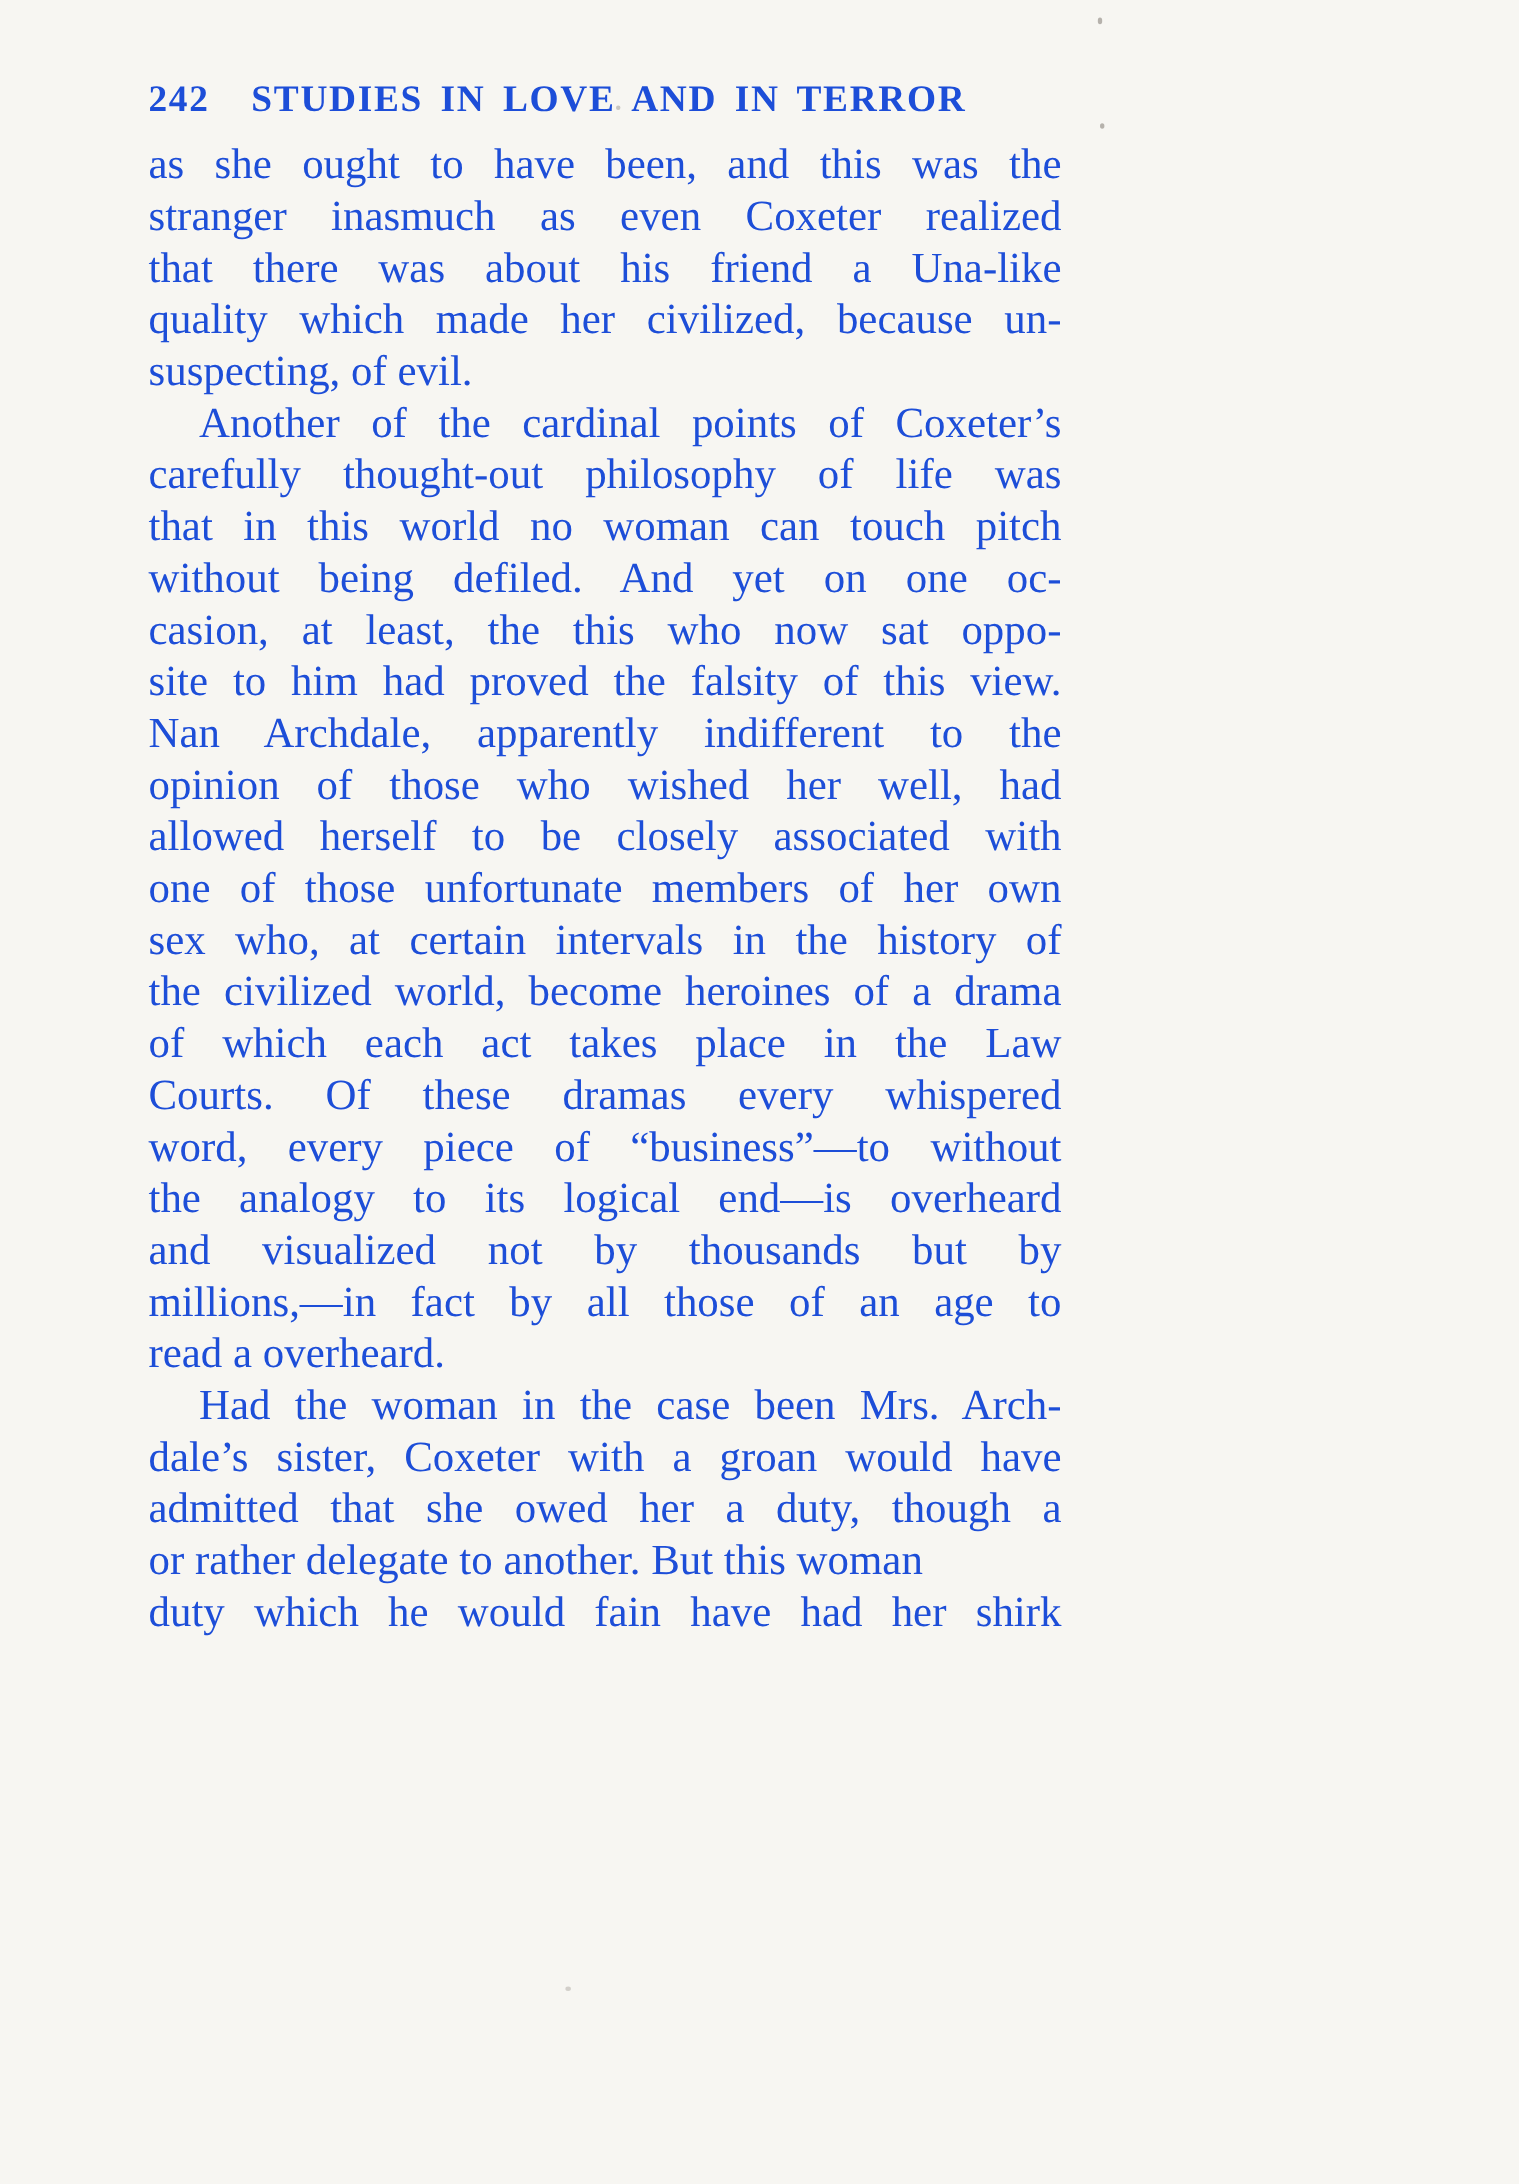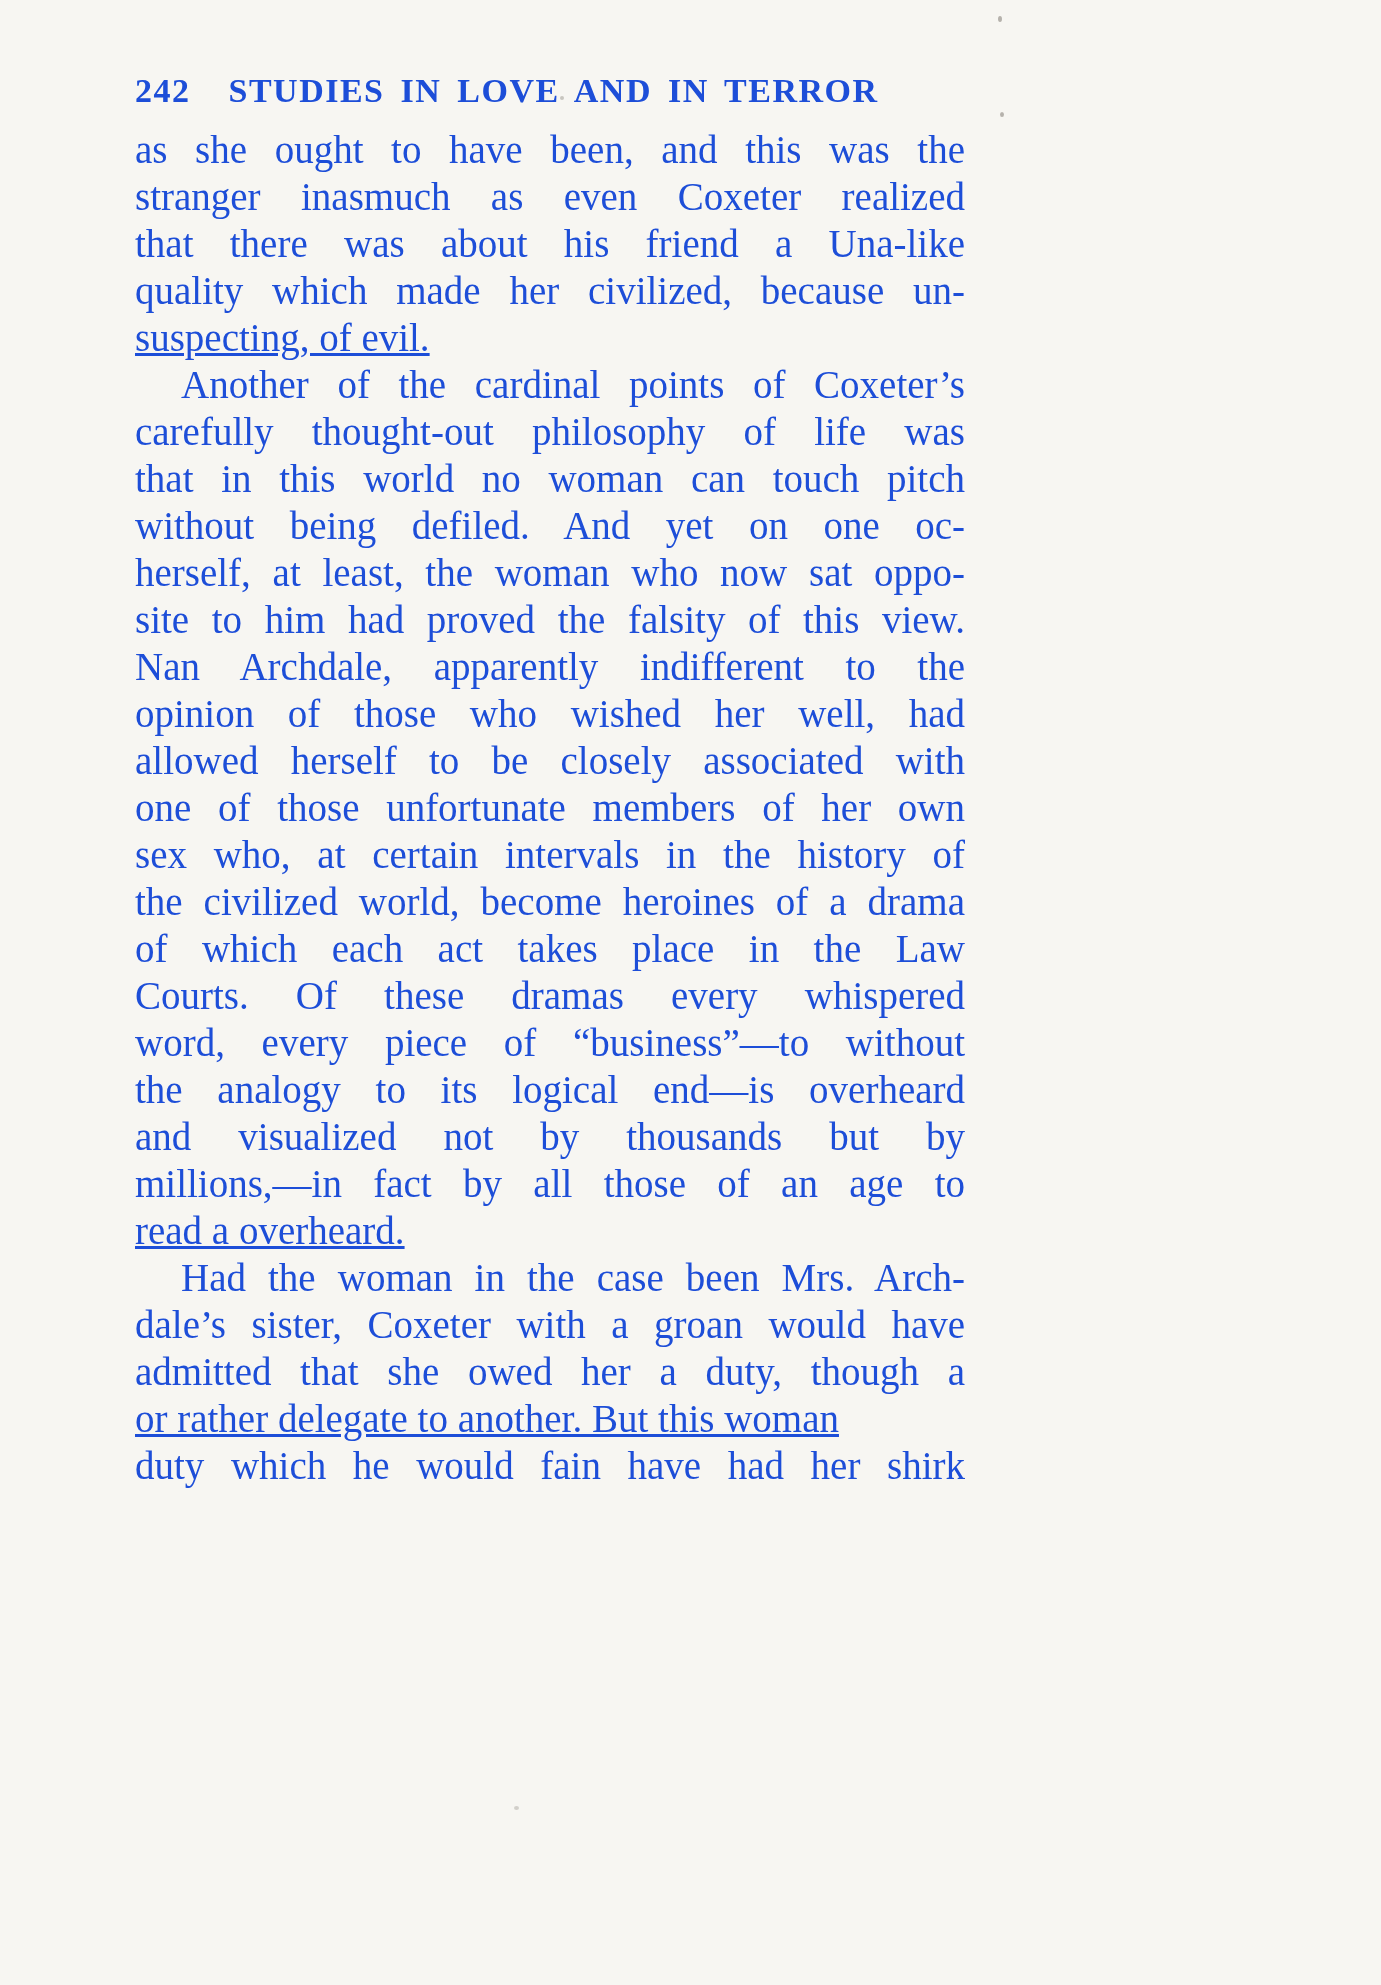--- a/index.html
+++ b/index.html
@@ -47,21 +47,20 @@
     padding: 0;
   }
   .line {
     text-align: justify;
     text-align-last: justify;
     white-space: normal;
   }
   .line.last {
     text-align: center;
     text-align-last: left;
-    text-decoration: underline;
   }
   .paragraph.indent .line:first-child {
     text-indent: 46px;
   }
   .speckle {
     position: absolute;
     background: #9a968e;
     border-radius: 50%;
     opacity: 0.7;
   }
@@ -86,21 +85,21 @@
         <div class="line">stranger inasmuch as even Coxeter realized</div>
         <div class="line">that there was about his friend a Una-like</div>
         <div class="line">quality which made her civilized, because un-</div>
         <div class="line last">suspecting, of evil.</div>
       </div>
       <div class="paragraph indent">
         <div class="line">Another of the cardinal points of Coxeter’s</div>
         <div class="line">carefully thought-out philosophy of life was</div>
         <div class="line">that in this world no woman can touch pitch</div>
         <div class="line">without being defiled.  And yet on one oc-</div>
-        <div class="line">herself, at least, the woman who now sat oppo-</div>
+        <div class="line">casion, at least, the this who now sat oppo-</div>
         <div class="line">site to him had proved the falsity of this view.</div>
         <div class="line">Nan Archdale, apparently indifferent to the</div>
         <div class="line">opinion of those who wished her well, had</div>
         <div class="line">allowed herself to be closely associated with</div>
         <div class="line">one of those unfortunate members of her own</div>
         <div class="line">sex who, at certain intervals in the history of</div>
         <div class="line">the civilized world, become heroines of a drama</div>
         <div class="line">of which each act takes place in the Law</div>
         <div class="line">Courts.  Of these dramas every whispered</div>
         <div class="line">word, every piece of “business”—to without</div>

